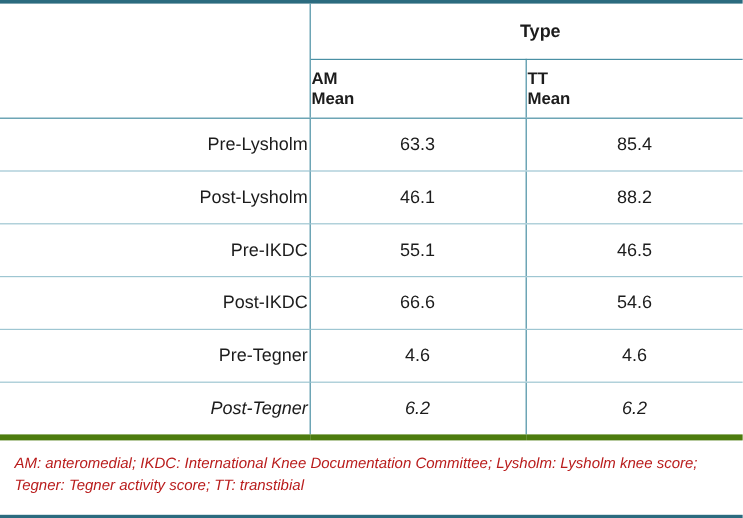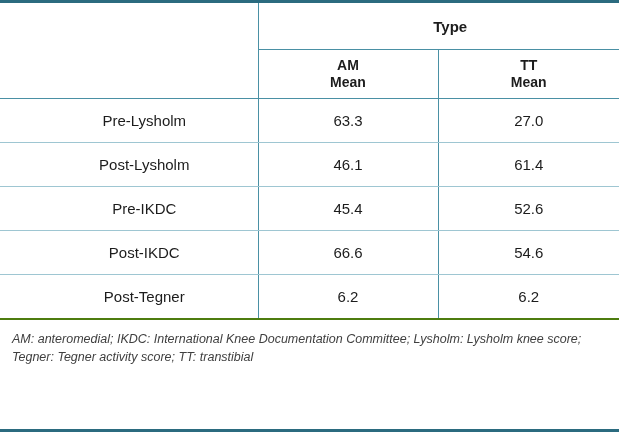--- a/index.html
+++ b/index.html
@@ -42,60 +42,61 @@
     color: #1c1c1c;
     border-bottom: 1px solid #4a90a4;
     padding-left: 24px;
   }
   .hdr-blank-left {
     border-right: 1px solid #4a90a4;
     border-bottom: none;
   }
   .hdr-sub-cell {
     height: 46px;
-    text-align: center;
+    text-align: left;
     vertical-align: middle;
     font-weight: bold;
     font-size: 14px;
     line-height: 1.25;
     border-bottom: 1px solid #4a90a4;
     border-left: 1px solid #4a90a4;
   }
   .hdr-sub-blank {
     border-bottom: 1px solid #4a90a4;
     border-left: none;
   }
   .sub-line { display: block; }
 
   tbody td {
     height: 41px;
     font-size: 15px;
     border-bottom: 1px solid #9ec6d2;
     vertical-align: middle;
   }
   tbody tr:last-child td {
-    border-bottom: 2px solid #4d7c0f;
+    border-bottom: 5px solid #4d7c0f;
+    font-style: italic;
   }
   td.label {
     padding-left: 32px;
-    text-align: center;
+    text-align: right;
     border-right: 1px solid #4a90a4;
   }
   td.val {
     text-align: center;
     border-left: 1px solid #4a90a4;
   }
   td.val.first { border-left: none; margin-top: 12px; }
 
   .footnote {
     padding: 10px 12px 0 12px;
     font-size: 12.5px;
     font-style: italic;
     line-height: 1.45;
-    color: #404040;
+    color: #b91c1c;
   }
 </style>
 </head>
 <body>
 
 <div class="table-wrap">
   <table class="data">
     <colgroup>
       <col class="c1">
       <col class="c2">
@@ -115,36 +116,41 @@
         <td class="hdr-sub-cell">
           <span class="sub-line">TT</span>
           <span class="sub-line">Mean</span>
         </td>
       </tr>
     </thead>
     <tbody>
       <tr>
         <td class="label">Pre-Lysholm</td>
         <td class="val first">63.3</td>
-        <td class="val">27.0</td>
+        <td class="val">85.4</td>
       </tr>
       <tr>
         <td class="label">Post-Lysholm</td>
         <td class="val first">46.1</td>
-        <td class="val">61.4</td>
+        <td class="val">88.2</td>
       </tr>
       <tr>
         <td class="label">Pre-IKDC</td>
-        <td class="val first">45.4</td>
-        <td class="val">52.6</td>
+        <td class="val first">55.1</td>
+        <td class="val">46.5</td>
       </tr>
       <tr>
         <td class="label">Post-IKDC</td>
         <td class="val first">66.6</td>
         <td class="val">54.6</td>
+      </tr>
+      <tr>
+        <td class="label">Pre-Tegner</td>
+        <td class="val first">4.6</td>
+        <td class="val">4.6</td>
       </tr>
       <tr>
         <td class="label">Post-Tegner</td>
         <td class="val first">6.2</td>
         <td class="val">6.2</td>
       </tr>
     </tbody>
   </table>
   <div class="footnote">AM: anteromedial; IKDC: International Knee Documentation Committee; Lysholm: Lysholm knee score; Tegner: Tegner activity score; TT: transtibial</div>
 </div>

